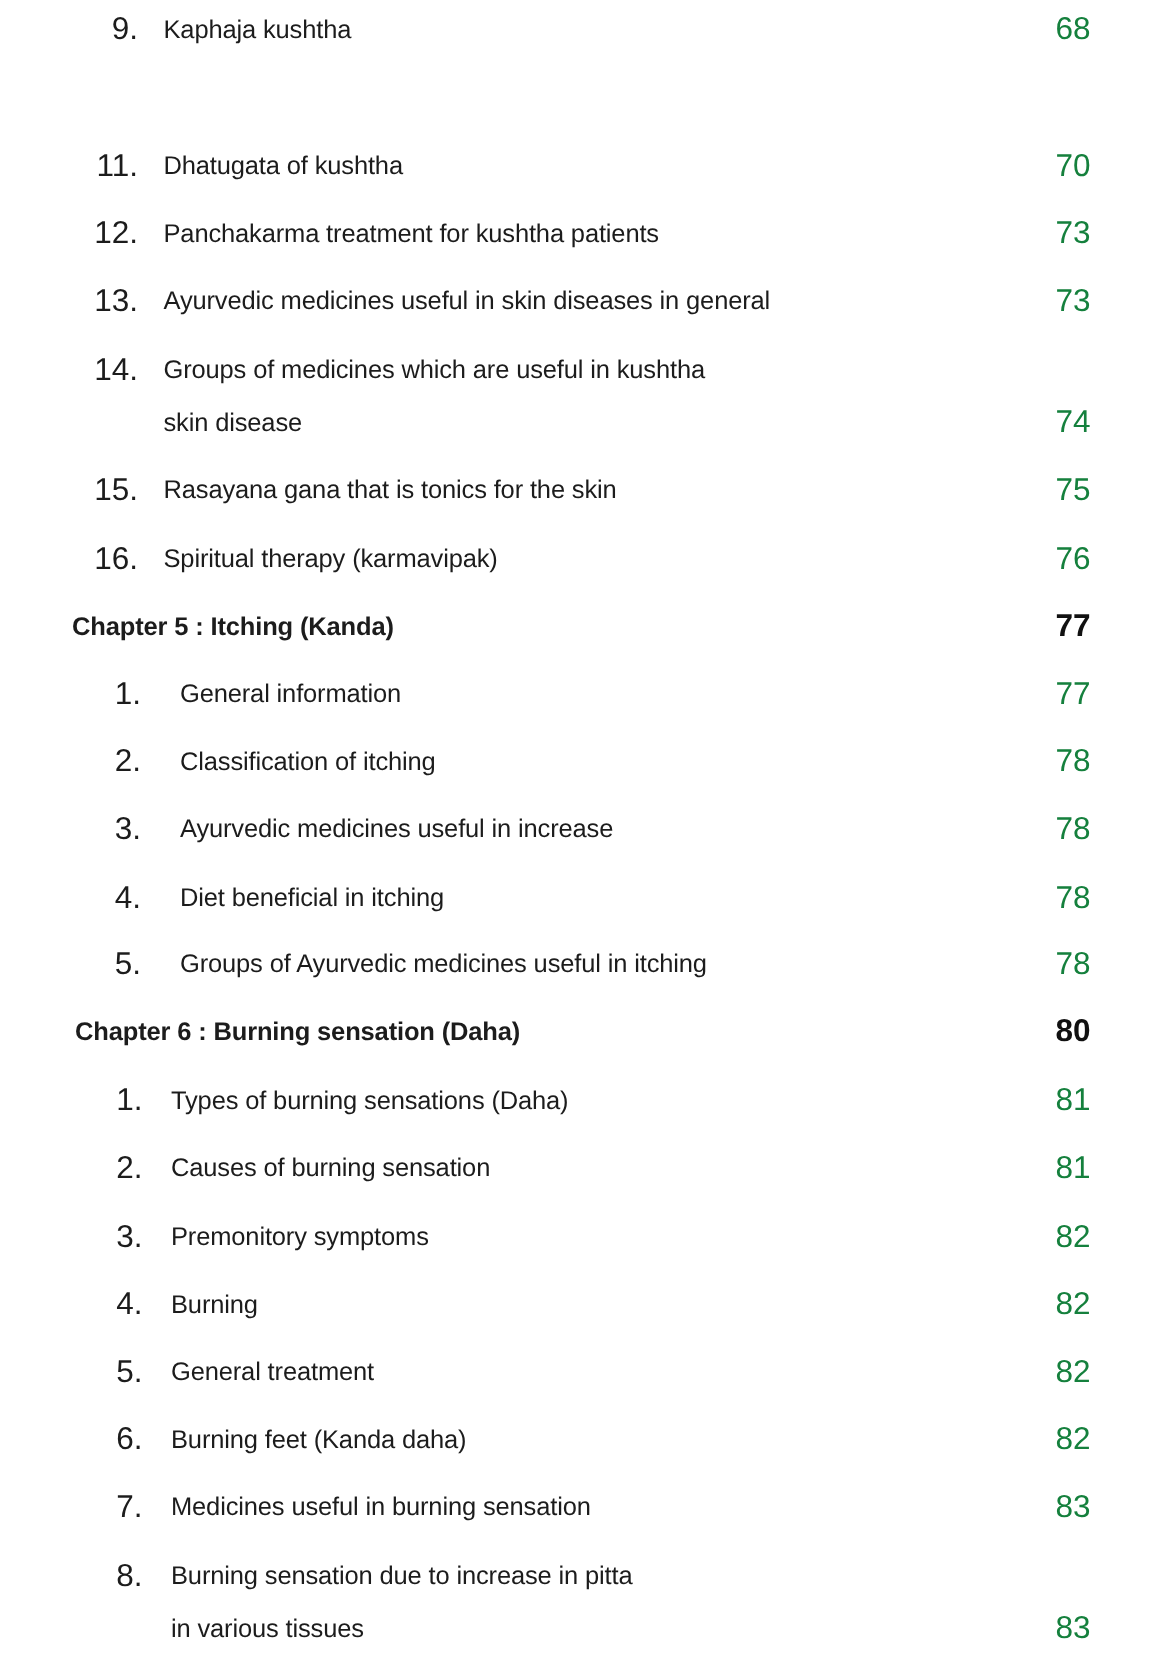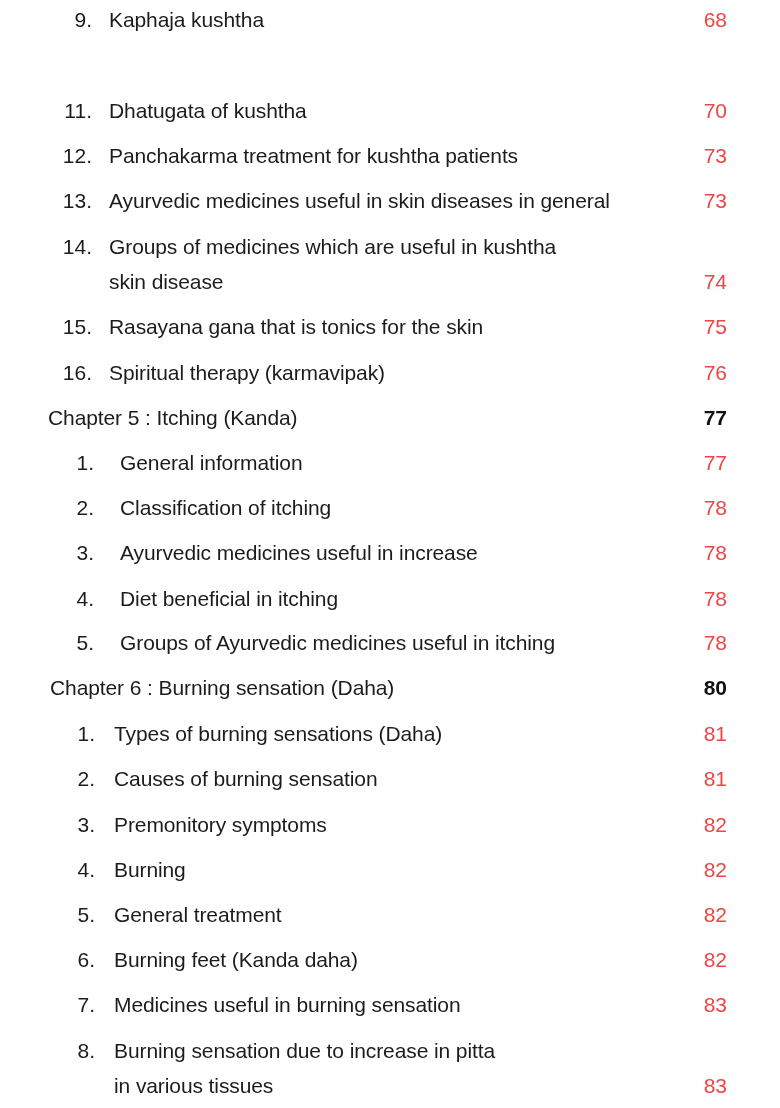--- a/index.html
+++ b/index.html
@@ -10,30 +10,30 @@
     color:#1c1c1c;
     position:relative;
   }
   .toc { position:absolute; left:0; top:0; width:780px; height:1108px; }
   .row { position:absolute; left:0; width:780px; height:30px; }
   .num {
     position:absolute; width:92px; left:0; text-align:right;
     font-size:21px; line-height:30px; top:0;
   }
   .title {
-    position:absolute; left:109px; font-size:21px; line-height:30px; top:0;
+    position:absolute; left:109px; font-size:17px; line-height:30px; top:0;
     white-space:nowrap; letter-spacing:-0.1px;
   }
   .title.l2 { top:35px; }
   .page {
     position:absolute; right:53px; font-size:21px; line-height:30px; top:0;
-    text-align:right; color:#ef4444;
+    text-align:right; color:#15803d;
   }
   .page.l2 { top:35px; }
-  .chapter .title { left:48px; font-weight:normal; }
+  .chapter .title { left:48px; font-weight:bold; }
   .chapter .page { font-weight:bold; color:#111; }
   .sec-b .num { width:94px; }
   .sec-b .title { left:120px; }
   .sec-c .num { width:95px; }
   .sec-c .title { left:114px; }
 </style>
 </head>
 <body>
 
 <div class="toc">

